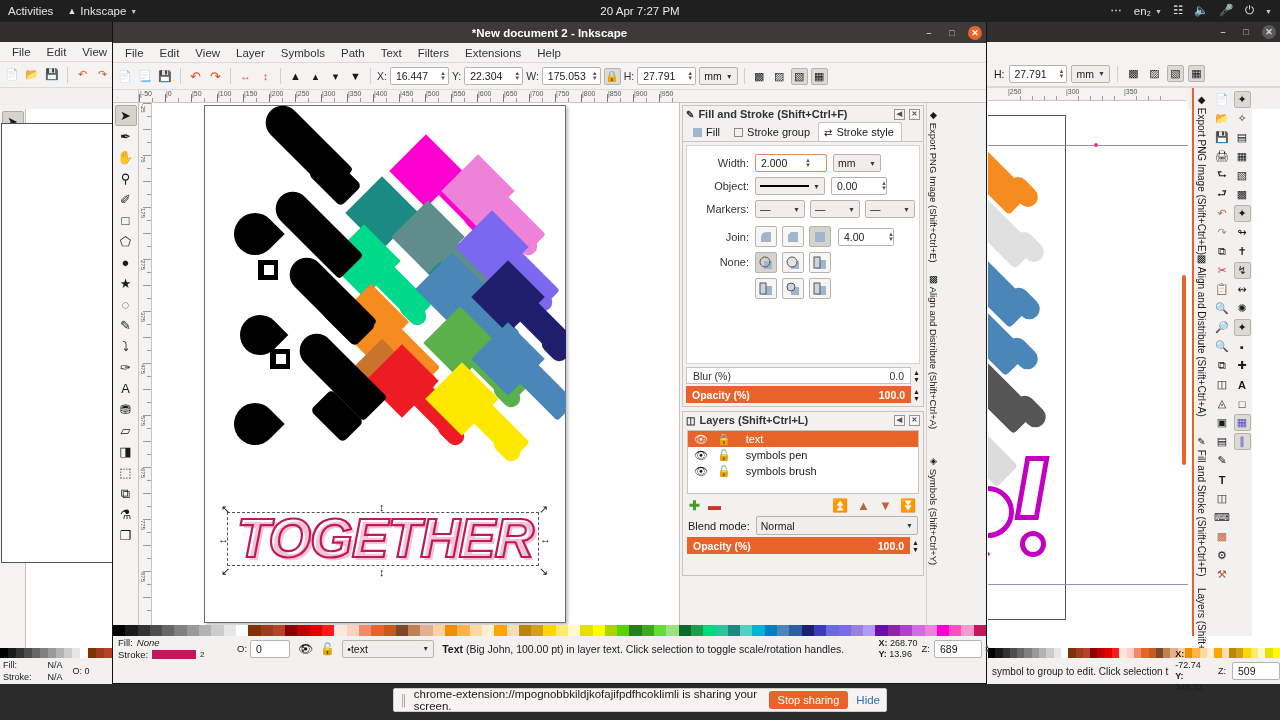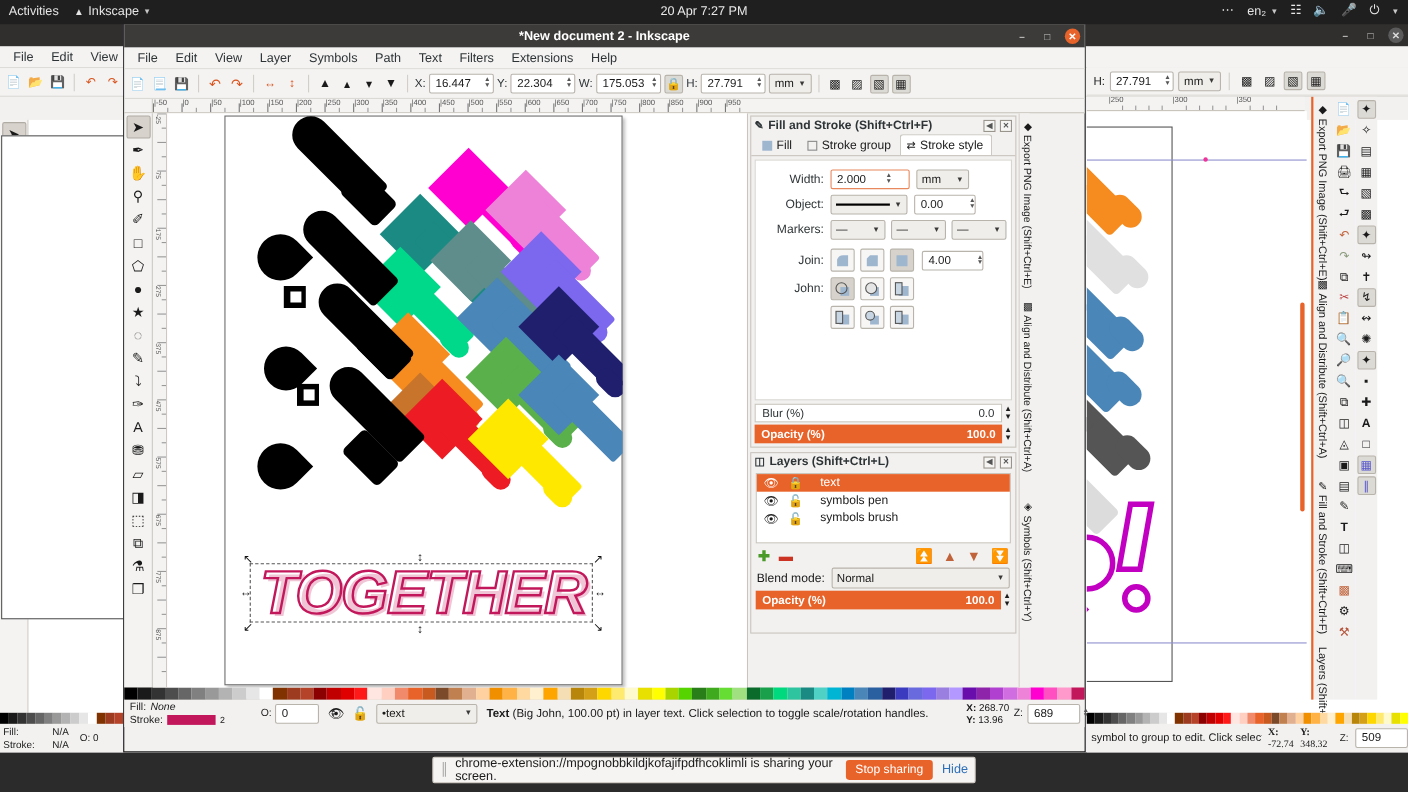--- a/index.html
+++ b/index.html
@@ -368,21 +368,21 @@
       <i style="background: rgb(184, 134, 11);"></i>
       <i style="background: rgb(212, 160, 23);"></i>
       <i style="background: rgb(255, 215, 0);"></i>
       <i style="background: rgb(255, 234, 112);"></i>
       <i style="background: rgb(255, 250, 205);"></i>
       <i style="background: rgb(232, 224, 0);"></i>
       <i style="background: rgb(255, 255, 0);"></i>
     </div>
   <div style="display:flex;align-items:center;height:26px;font-size:10px;gap:6px;padding-left:4px;">
     <span style="font-size:10px;white-space:nowrap;overflow:hidden;">symbol to group to edit. Click selection t...</span>
-    <span style="margin-left:auto;display:flex;flex-direction:row;line-height:11px;font-size:9px;font-family:Liberation Serif, serif;">
+    <span style="margin-left:auto;display:flex;flex-direction:column;line-height:11px;font-size:9px;">
       <span><b>X:</b>
             <span>-72.74</span></span>
       <span><b>Y:</b>
             <span>348.32</span></span>
     </span>
     <span style="font-size:9px;">Z:</span>
     <span class="spin" style="width:48px;">
       <span class="v">509</span>
 
     </span>
@@ -834,21 +834,21 @@
                   </svg>
                 </span>
               <span class="spin" style="margin-left:7px;width:56px;">
                 <span class="v">4.00</span>
                 <span class="arrows">▲<br>▼</span>
               </span>
             </div>
 
 
             <div class="row" style="align-items:flex-start;">
-              <span class="rlabel" style="margin-top:4px;">John:</span>
+              <span class="rlabel" style="margin-top:4px;">None:</span>
               <span>
                 <span style="display:flex;gap:5px;">
                   <span class="sqbtn on">
                     <svg width="14" height="14">
                         <rect x="5" y="5" width="8" height="8" fill="#9fb6cf"></rect>
                         <circle cx="6" cy="6" r="5" fill="none" stroke="#555"></circle>
                       </svg>
                     </span>
                   <span class="sqbtn">
                     <svg width="14" height="14">

